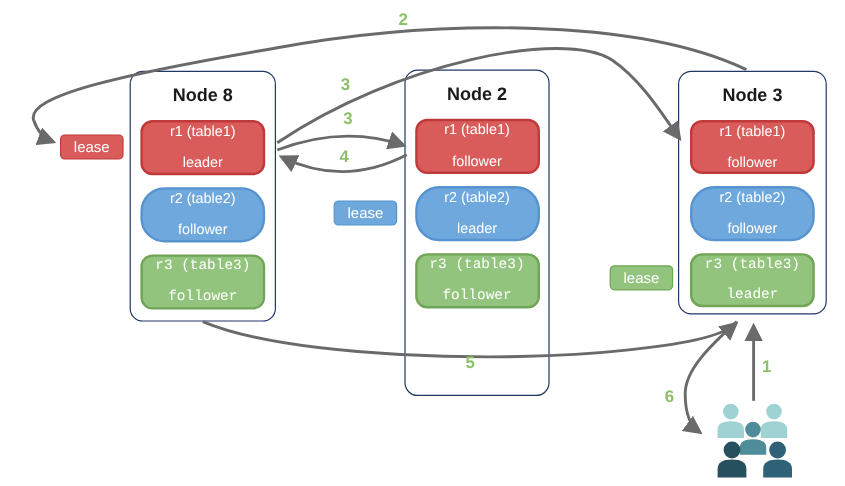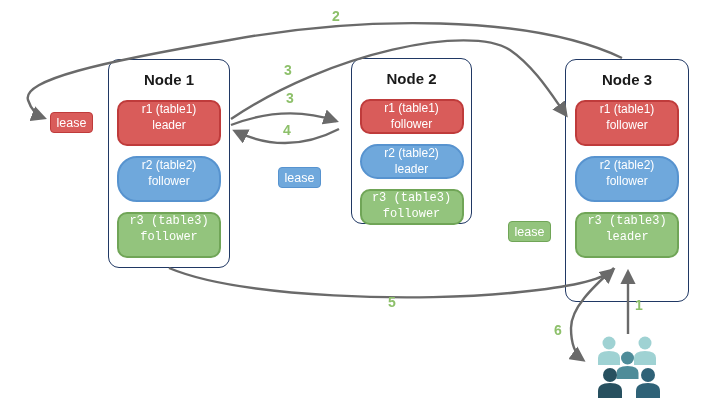--- a/index.html
+++ b/index.html
@@ -5,32 +5,32 @@
   html,body{margin:0;padding:0;background:#ffffff;}
   .canvas{position:relative;width:704px;height:405px;background:#ffffff;overflow:hidden;
           font-family:"Liberation Sans",sans-serif;}
 
   
   .node{position:absolute;background:#ffffff;border:1.6px solid var(--node-border);
         border-radius:11px;display:flex;flex-direction:column;align-items:center;
         padding-top:11px;box-sizing:border-box;z-index:2;}
   .node-title{font-size:15px;font-weight:bold;color:var(--title-color);margin-bottom:7px;}
   .rep{width:104px;height:46px;border-radius:10px;border:2px solid;box-sizing:border-box;
-       display:flex;flex-direction:column;align-items:center;justify-content:flex-start;
+       display:flex;flex-direction:column;align-items:center;justify-content:space-between;
        color:var(--text-light);font-size:12px;line-height:1.3;margin:5px 0;text-align:center;}
   .rep.red{background:var(--red-fill);border-color:var(--red-border);}
   .rep.blue{background:var(--blue-fill);border-color:var(--blue-border);border-radius:20px;}
   .rep.green{background:var(--green-fill);border-color:var(--green-border);font-family:Liberation Mono, monospace;}
 
   .node1{left:108px;top:59px;width:122px;height:209px;}
-  .node2{left:351px;top:58px;width:121px;height:166px;}
-  .node3{left:565px;top:59px;width:124px;height:243px;}
+  .node2{left:337px;top:58px;width:121px;height:272px;}
+  .node3{left:565px;top:59px;width:124px;height:203px;}
 
   
-  .lease{position:absolute;width:43px;height:21px;border-radius:4px;border:1.6px solid;
+  .lease{position:absolute;width:53px;height:21px;border-radius:4px;border:1.6px solid;
          box-sizing:border-box;display:flex;align-items:center;justify-content:center;
          color:var(--text-light);font-size:12.5px;z-index:6;}
   .lease.red{left:50px;top:112px;background:var(--red-fill);border-color:var(--red-border);}
   .lease.blue{left:278px;top:167px;background:var(--blue-fill);border-color:var(--blue-border);}
   .lease.green{left:508px;top:221px;background:var(--green-fill);border-color:var(--green-border);}
 
   
   svg.arrows{position:absolute;left:0;top:0;z-index:5;pointer-events:none;}
   svg.arrows path.arrow{stroke:var(--arrow);stroke-width:2.4;fill:none;}
   svg.arrows #ah path{fill:var(--arrow);}
@@ -51,21 +51,21 @@
   .p-mid{fill:var(--people-mid);}
   .p-dark-a{fill:var(--people-dark-a);}
   .p-dark-b{fill:var(--people-dark-b);}
 </style>
 </head>
 <body>
 
 <div class="canvas">
 
   <div class="node node1">
-    <div class="node-title">Node 1</div>
+    <div class="node-title">Node 8</div>
     <div class="rep red">
       <span>r1 (table1)</span>
       <span>leader</span>
     </div>
     <div class="rep blue">
       <span>r2 (table2)</span>
       <span>follower</span>
     </div>
     <div class="rep green">
       <span>r3 (table3)</span>

